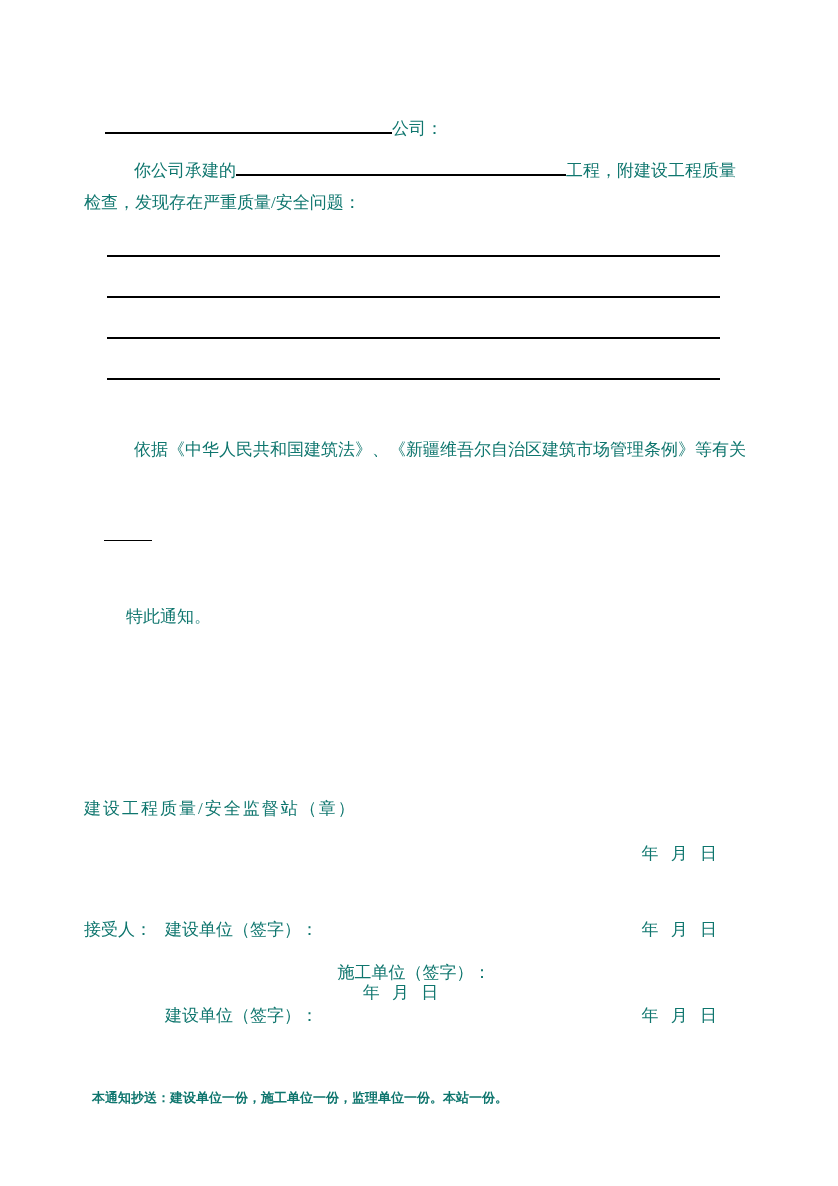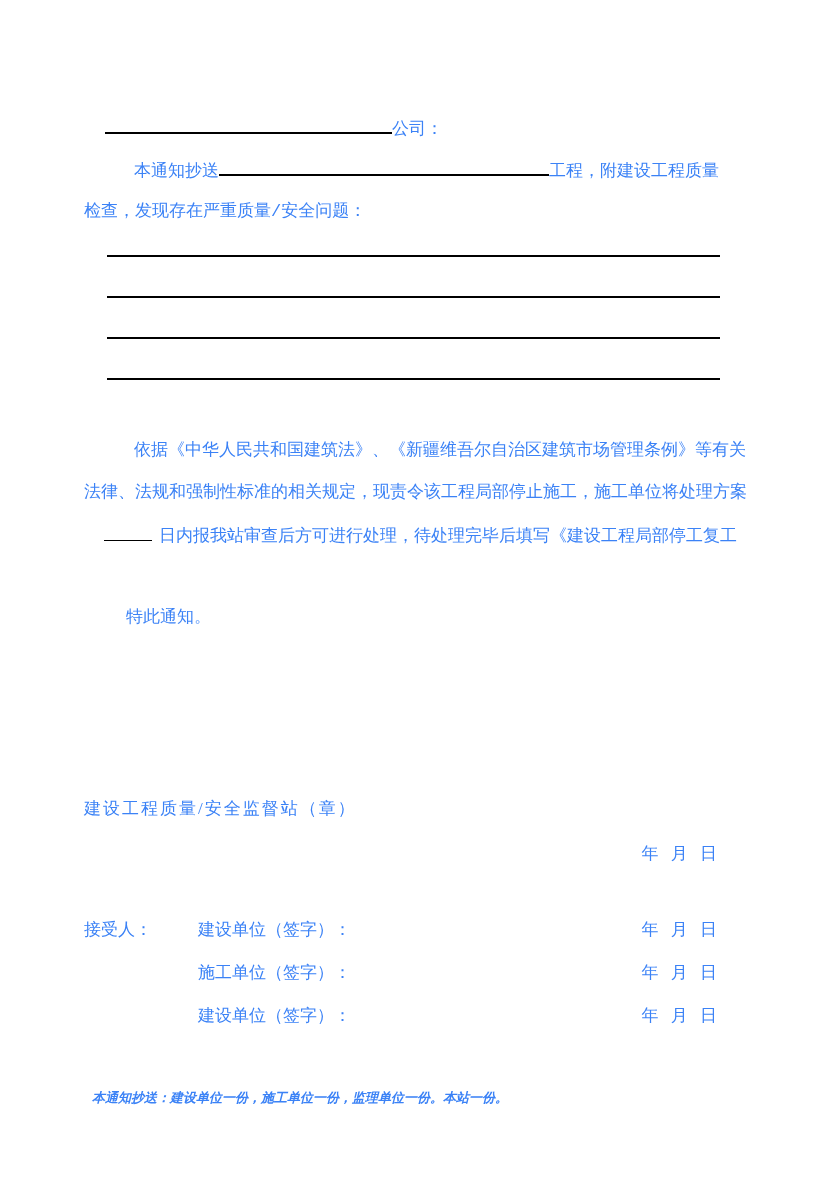--- a/index.html
+++ b/index.html
@@ -1,21 +1,21 @@
 <!DOCTYPE html>
 <html><head>
 <meta charset="utf-8">
 <style>
   html, body { margin: 0; padding: 0; background: #ffffff; }
   .page {
     position: relative;
     width: 838px;
     height: 1186px;
     background: #ffffff;
-    color: #3b82f6;
+    color: #0f766e;
     font-family: "Liberation Serif", "DejaVu Serif", serif;
     font-size: 17px;
     overflow: hidden;
   }
   .abs { position: absolute; white-space: nowrap; line-height: 20px; }
 
   
   .blank {
     display: inline-block;
     height: 18px;
@@ -57,89 +57,86 @@
   }
   .date-text { word-spacing: 8px; }
 
   .recv-row {
     left: 84px;
     width: 660px;
     display: flex;
     align-items: center;
   }
   .recv-prefix { display: inline-block; width: 81px; flex: none; }
-  .recv-unit { flex: none; margin-left: 33px; }
+  .recv-unit { flex: none; }
   .recv-spacer { flex: 1; }
   .recv-date { flex: none; padding-right: 27px; word-spacing: 8px; }
 
   .footer-note {
     left: 92px;
     font-family: "Liberation Sans", "DejaVu Sans", sans-serif;
     font-weight: 700;
     font-size: 13px;
   }
 </style>
 </head>
 <body>
 
 <div class="page">
 
   <div class="abs" style="left:105px; top:114px;">
     <span class="blank w287"></span><span>公司：</span>
   </div>
 
   <div class="abs" style="left:134px; top:156px;">
-    <span>本通知抄送</span><span class="blank w330"></span><span>工程，附建设工程质量</span>
+    <span>你公司承建的</span><span class="blank w330"></span><span>工程，附建设工程质量</span>
   </div>
 
-  <div class="abs" style="left:84px; top:202px;font-family:Liberation Mono, monospace;">
+  <div class="abs" style="left:84px; top:193px;">
     <span>检查，发现存在严重质量/安全问题：</span>
   </div>
 
   <div class="rule" style="top:255px;"></div>
   <div class="rule" style="top:296px;"></div>
   <div class="rule" style="top:337px;"></div>
   <div class="rule" style="top:378px;"></div>
 
   <div class="abs" style="left:134px; top:440px;text-align:right;">
     <span>依据《中华人民共和国建筑法》、《新疆维吾尔自治区建筑市场管理条例》等有关</span>
   </div>
-  <div class="abs" style="left:84px; top:482px;">
-    <span>法律、法规和强制性标准的相关规定，现责令该工程局部停止施工，施工单位将处理方案</span>
-  </div>
   <div class="abs" style="left:84px; top:524px;">
-    <span class="blank-small"></span><span>日内报我站审查后方可进行处理，待处理完毕后填写《建设工程局部停工复工</span>
+    <span class="blank-small"></span>
   </div>
   <div class="abs" style="left:126px; top:607px;">
     <span>特此通知。</span>
   </div>
 
   <div class="abs stamp-line" style="top:799px;">
     <span>建设工程质量/安全监督站（章）</span>
   </div>
   <div class="abs date-line" style="top:844px;">
     <span class="date-text">年 月 日</span>
   </div>
 
   <div class="abs recv-row" style="top:920px;">
     <span class="recv-prefix">接受人：</span>
     <span class="recv-unit">建设单位（签字）：</span>
     <span class="recv-spacer"></span>
     <span class="recv-date">年 月 日</span>
   </div>
-  <div class="abs recv-row" style="top:963px;">
+  <div class="abs recv-row" style="top:963px;flex-direction:column;">
     <span class="recv-prefix"></span>
     <span class="recv-unit">施工单位（签字）：</span>
     <span class="recv-spacer"></span>
     <span class="recv-date">年 月 日</span>
   </div>
   <div class="abs recv-row" style="top:1006px;">
     <span class="recv-prefix"></span>
     <span class="recv-unit">建设单位（签字）：</span>
     <span class="recv-spacer"></span>
     <span class="recv-date">年 月 日</span>
   </div>
 
-  <div class="abs footer-note" style="top:1088px;font-style:italic;">
+  <div class="abs footer-note" style="top:1088px;">
     <span>本通知抄送：建设单位一份，施工单位一份，监理单位一份。本站一份。</span>
   </div>
 
 </div>
 
 </body></html>

